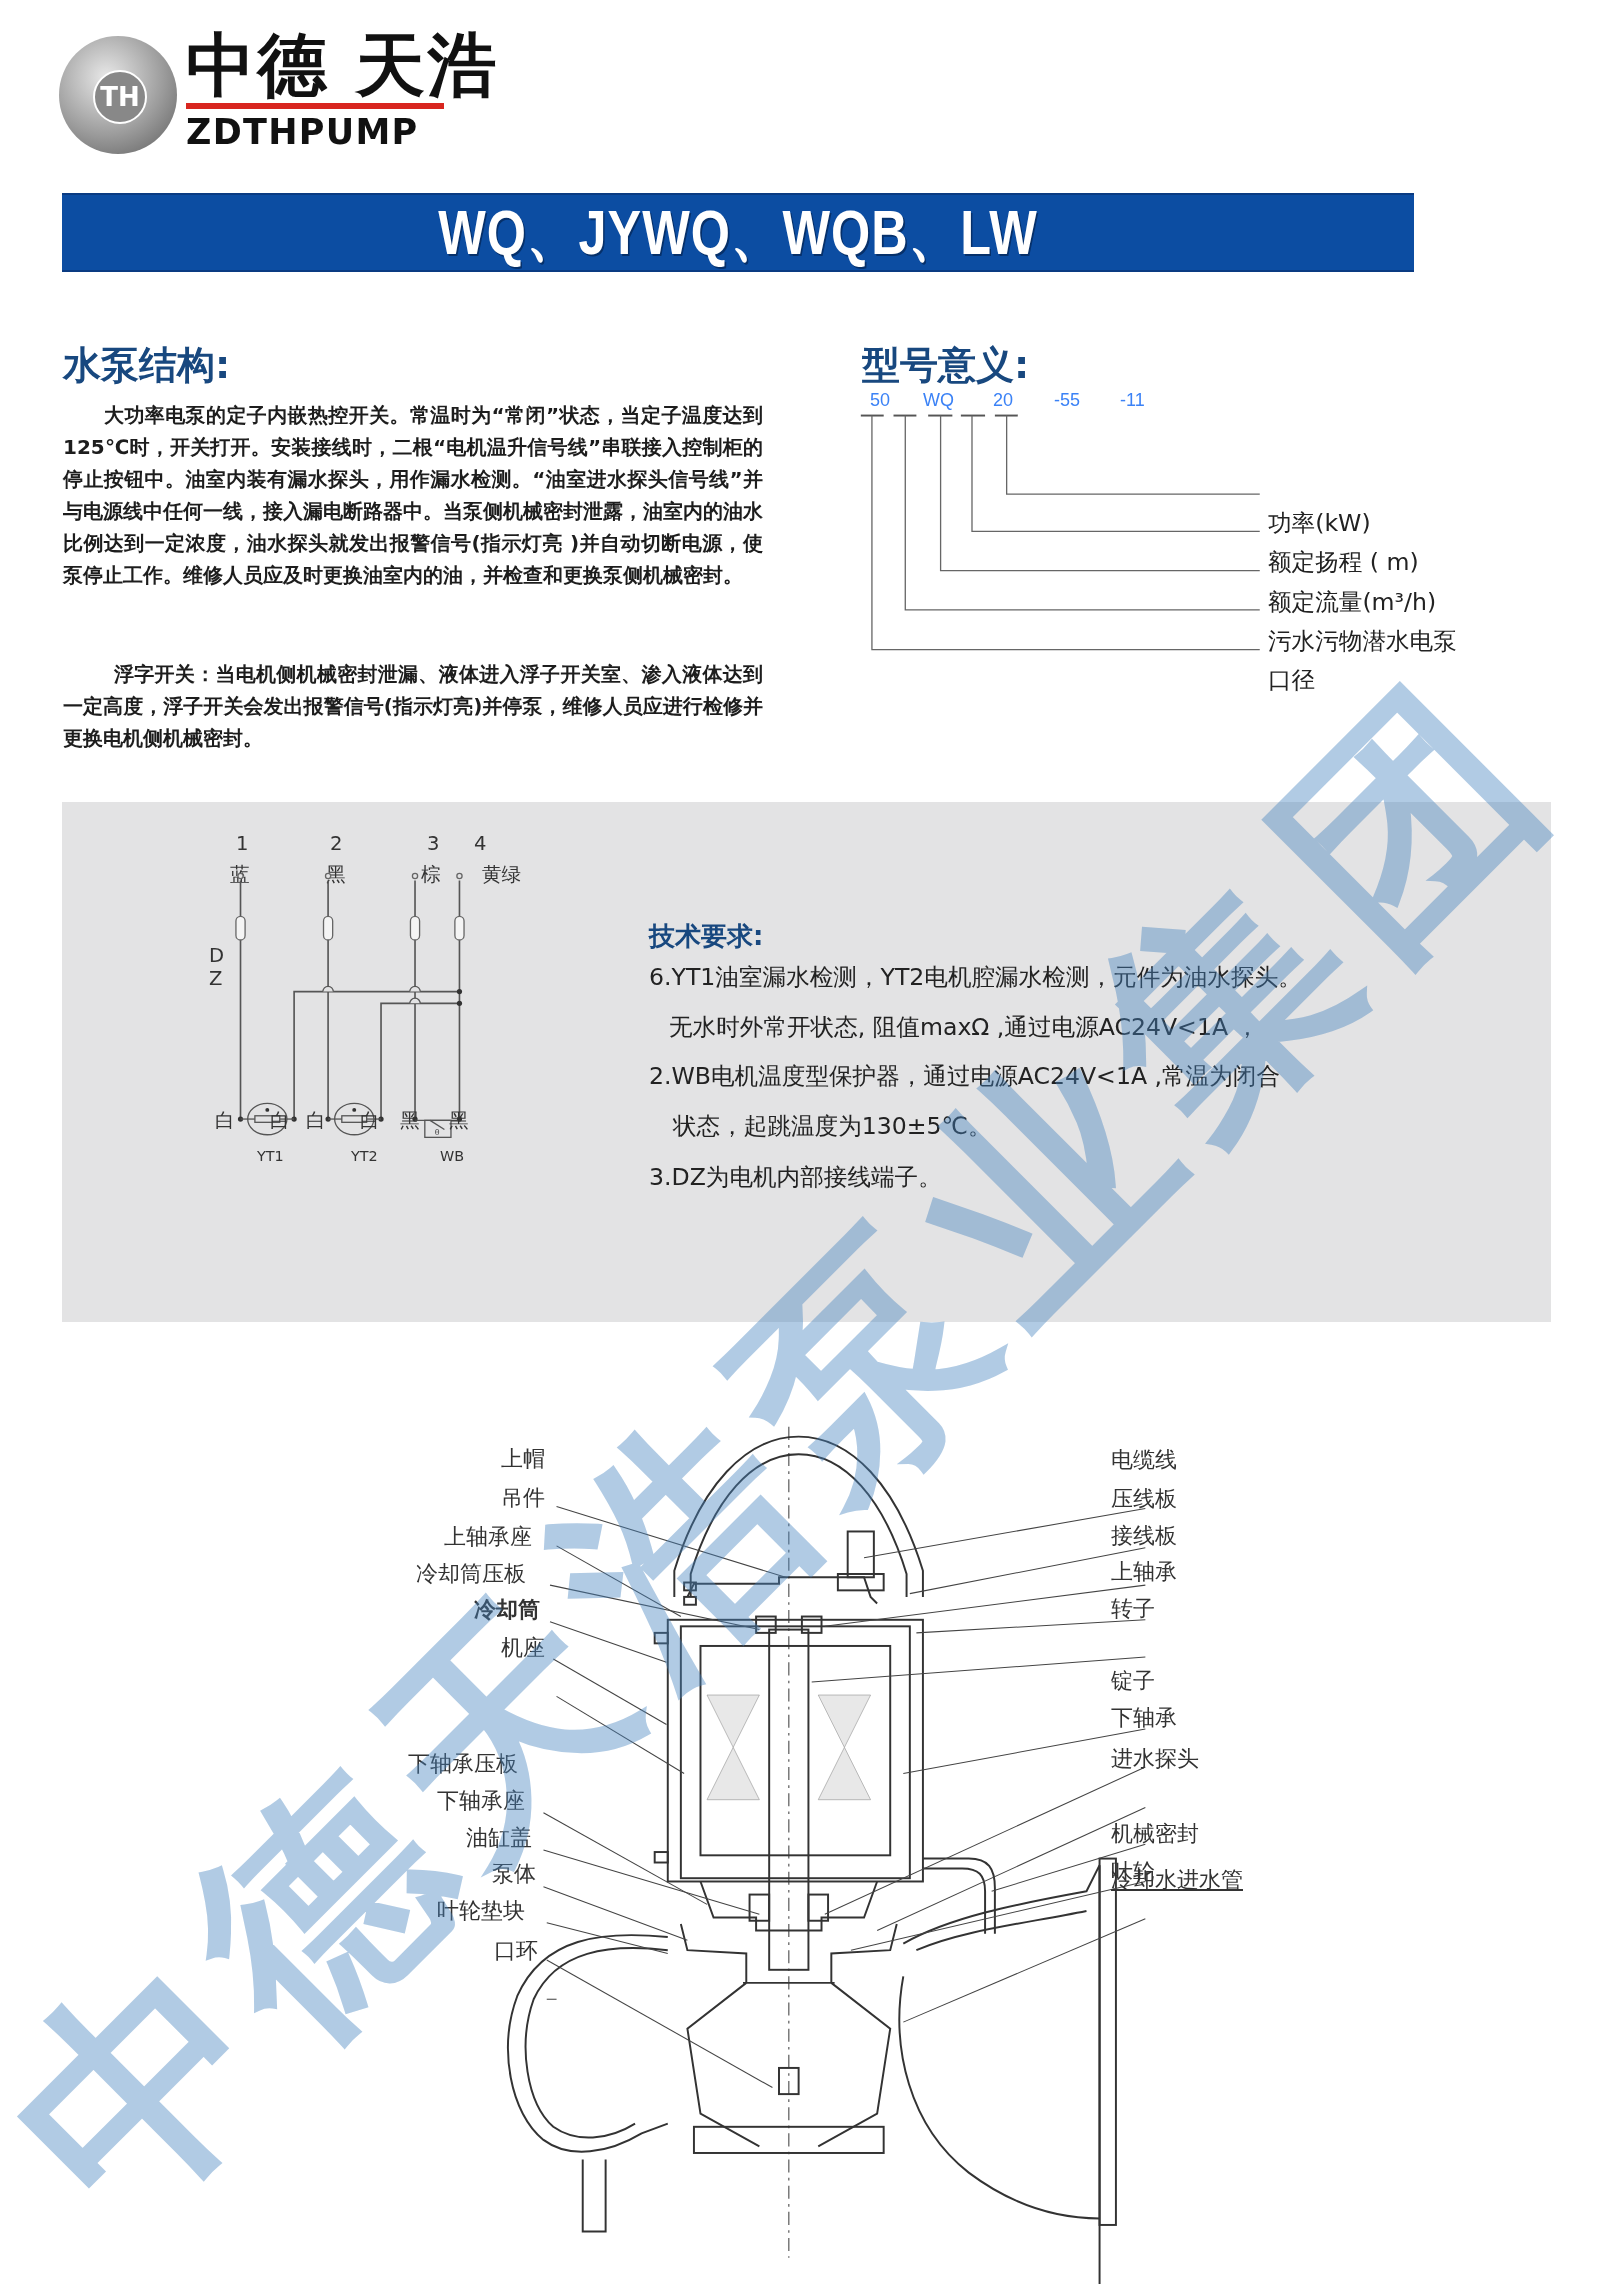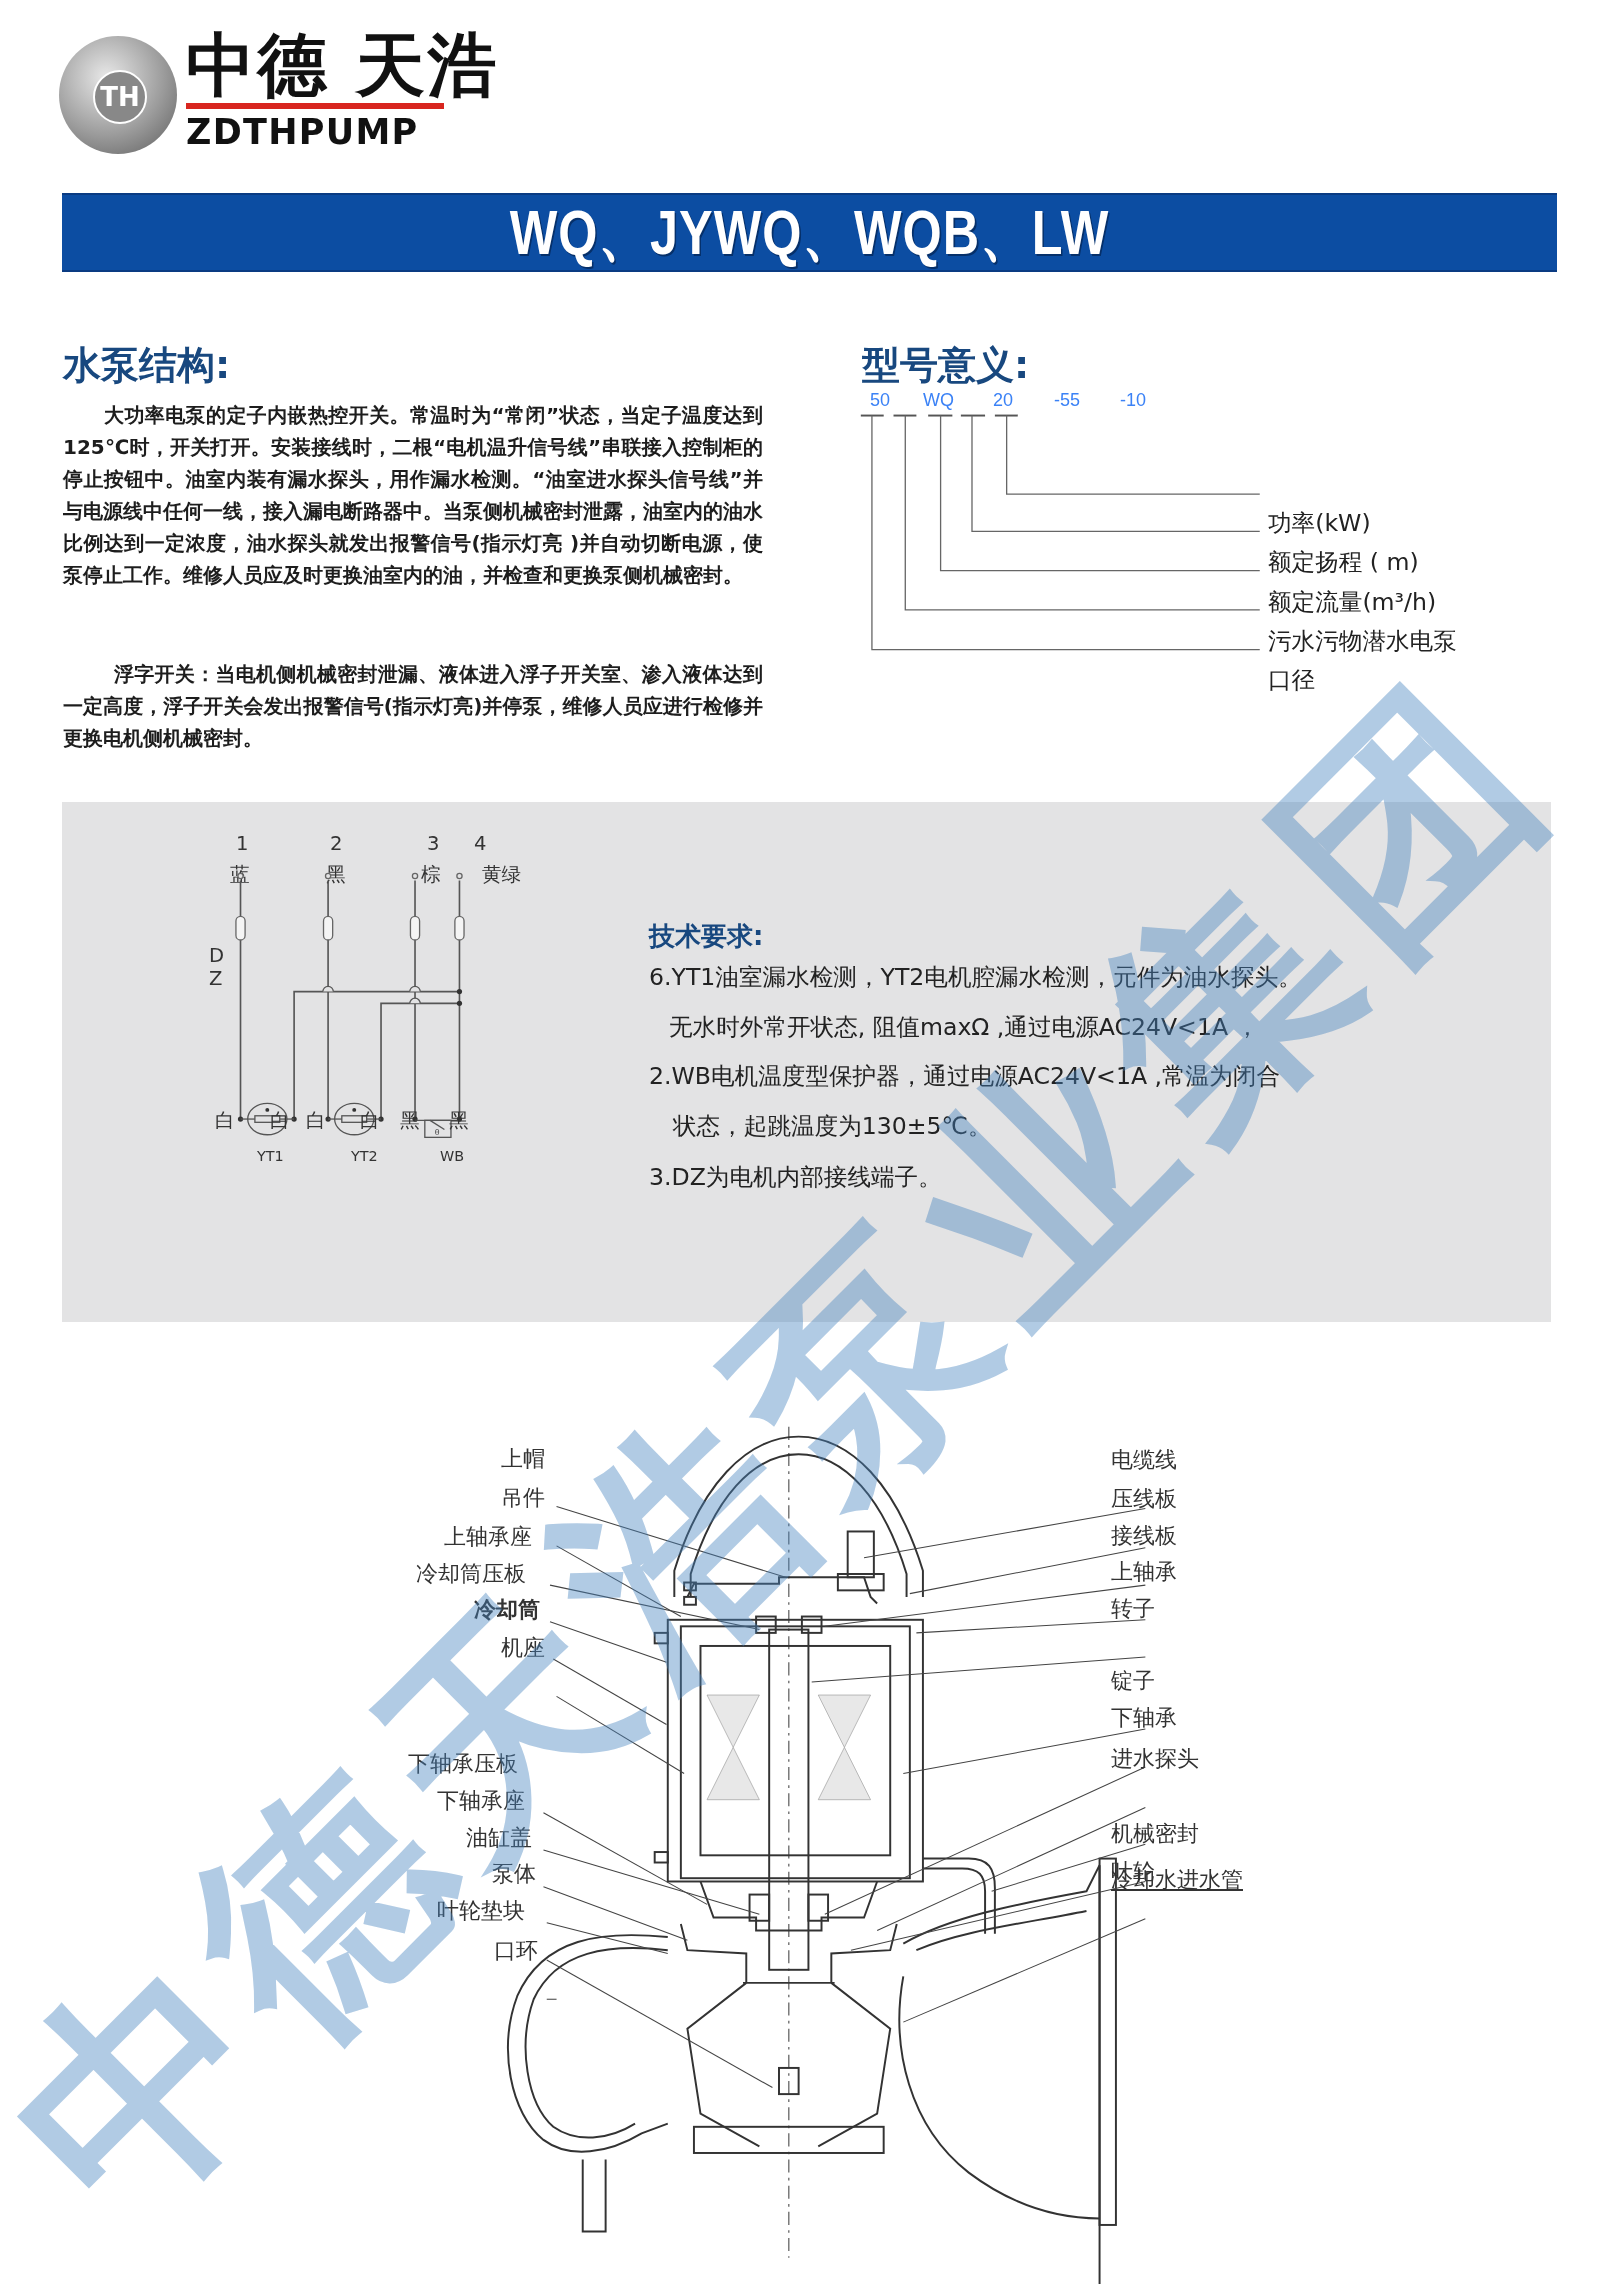--- a/index.html
+++ b/index.html
@@ -13,21 +13,21 @@
   .logo-mark .inner { position:absolute; left:34px; top:34px; width:50px; height:50px; border-radius:50%;
     border:2.6px solid #fff; background:#888; color:#fff; font-weight:bold; font-size:26px;
     display:flex; align-items:center; justify-content:center; font-family:"DejaVu Sans",sans-serif; }
   .logo-cn { left:186px; top:33px; font-size:69px; font-weight:bold; color:#111; letter-spacing:2.6px;
     font-family:"DejaVu Sans",sans-serif; line-height:65px; }
   .logo-redline { left:186px; top:103px; width:258px; height:5.9px; background:#d8261f; }
   .logo-en { left:186px; top:113px; font-size:35px; font-weight:900; color:#111; letter-spacing:1.3px;
     font-family:"DejaVu Sans",sans-serif; line-height:39px; }
 
   
-  .banner { left:62px; top:193px; width:1495px; height:75px; background:#0c4da2;
+  .banner { left:62px; top:193px; width:1352px; height:75px; background:#0c4da2;
     border-top:2px solid #0a3b82; border-bottom:2px solid #0a3b82; }
   .banner-title { position:absolute; left:0; right:0; top:0; bottom:0; display:flex;
     align-items:center; justify-content:center; color:#fff; font-size:63px; font-weight:bold;
     font-family:"Liberation Sans",sans-serif; letter-spacing:1.3px; text-shadow:2px 2px 0 #06306a;
     transform:scaleX(0.8); }
 
   
   .h-blue { color:#18487f; font-size:38px; font-weight:bold; font-family:"DejaVu Sans",sans-serif; }
   .para { font-size:20px; line-height:32px; font-weight:bold; color:#1d1d1d; text-align:justify; }
 
@@ -64,21 +64,21 @@
 <div class="abs h-blue" style="left:63px; top:340px;">水泵结构:</div>
 <div class="abs para" style="left:63px; top:399px; width:700px; text-indent:41px;">大功率电泵的定子内嵌热控开关。常温时为“常闭”状态，当定子温度达到125℃时，开关打开。安装接线时，二根“电机温升信号线”串联接入控制柜的停止按钮中。油室内装有漏水探头，用作漏水检测。“油室进水探头信号线”并与电源线中任何一线，接入漏电断路器中。当泵侧机械密封泄露，油室内的油水比例达到一定浓度，油水探头就发出报警信号(指示灯亮 )并自动切断电源，使泵停止工作。维修人员应及时更换油室内的油，并检查和更换泵侧机械密封。</div>
 <div class="abs para" style="left:63px; top:658px; width:700px; text-indent:51px;">浮字开关：当电机侧机械密封泄漏、液体进入浮子开关室、渗入液体达到一定高度，浮子开关会发出报警信号(指示灯亮)并停泵，维修人员应进行检修并更换电机侧机械密封。</div>
 
 <div class="abs h-blue" style="left:862px; top:340px;">型号意义:</div>
 
 <div class="abs model-code" style="left:870px; top:390px;">50</div>
 <div class="abs model-code" style="left:923px; top:390px;">WQ</div>
 <div class="abs model-code" style="left:993px; top:390px;">20</div>
 <div class="abs model-code" style="left:1054px; top:390px;">-55</div>
-<div class="abs model-code" style="left:1120px; top:390px;">-10</div>
+<div class="abs model-code" style="left:1120px; top:390px;">-11</div>
 
 <svg class="abs" style="left:851px; top:327px;" width="654" height="406" viewBox="0 0 1000 620">
   <g stroke="#555" stroke-width="3" fill="none">
 
     <line x1="15" y1="135" x2="50" y2="135"></line>
     <line x1="65" y1="135" x2="100" y2="135"></line>
     <line x1="118" y1="135" x2="155" y2="135"></line>
     <line x1="168" y1="135" x2="205" y2="135"></line>
     <line x1="220" y1="135" x2="255" y2="135"></line>
   </g>

